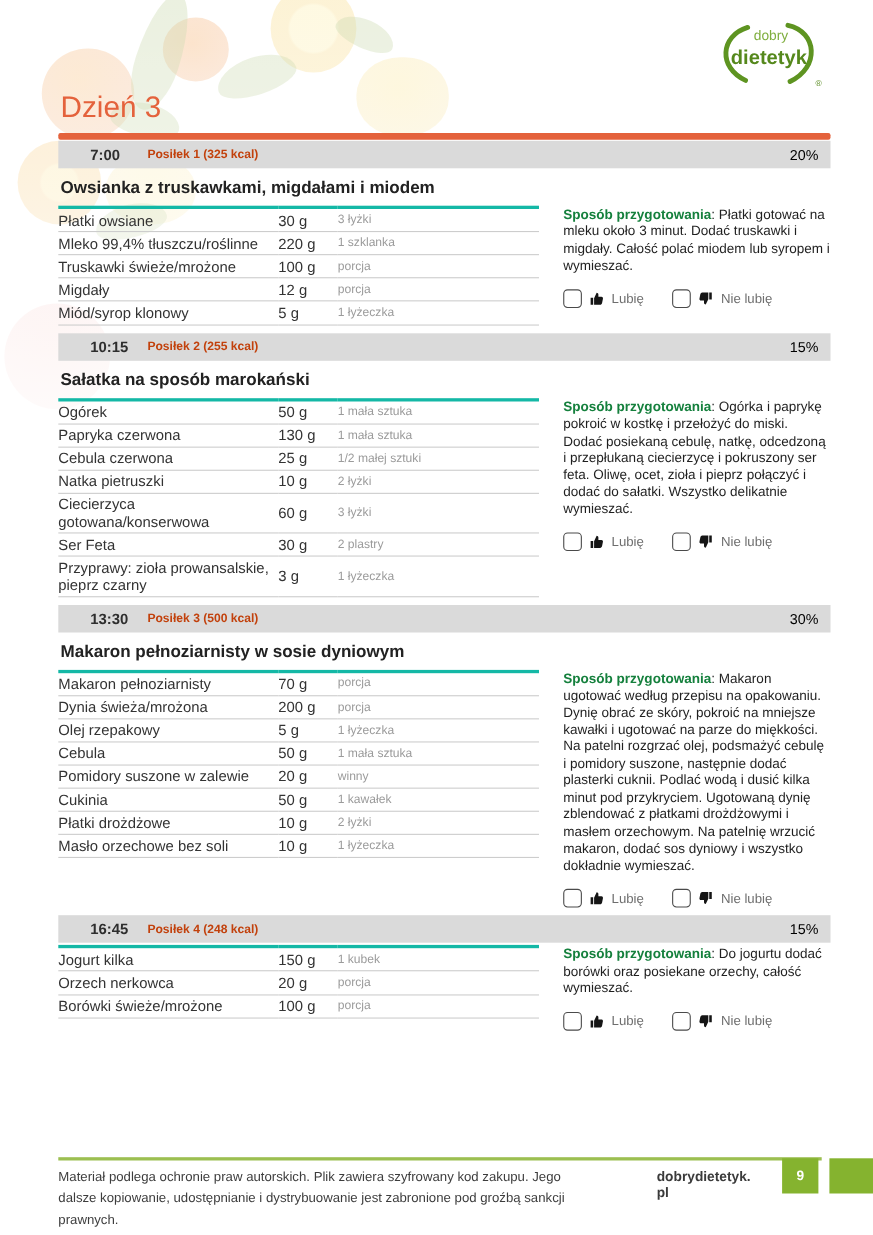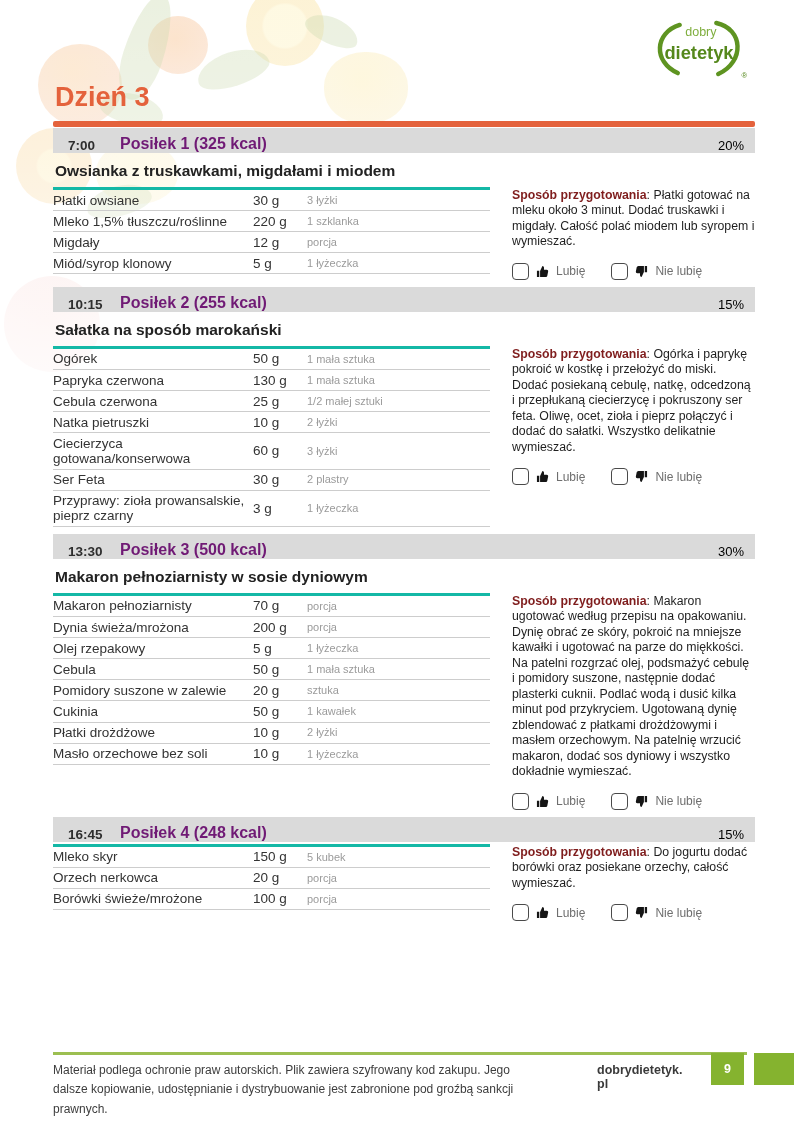--- a/index.html
+++ b/index.html
@@ -23,44 +23,44 @@
   .grapefruit{left:4px;top:276px;width:96px;height:96px;background:radial-gradient(circle at 45% 45%,rgba(242,150,140,.5),rgba(232,120,115,.3));}
   .leaf{position:absolute;background:rgba(150,180,92,.38);border-radius:50% 50% 50% 50%/60% 60% 40% 40%;}
   .leaf1{left:126px;top:-8px;width:40px;height:110px;transform:rotate(18deg);}
   .leaf2{left:196px;top:52px;width:74px;height:34px;transform:rotate(-18deg);}
   .leaf3{left:100px;top:94px;width:64px;height:30px;transform:rotate(12deg);}
   .leaf4{left:86px;top:186px;width:66px;height:30px;transform:rotate(-14deg);}
   .leaf5{left:304px;top:18px;width:56px;height:26px;transform:rotate(24deg);}
   .bg-fade{position:absolute;top:0;left:0;width:794px;height:520px;
     background:linear-gradient(180deg,rgba(255,255,255,.50) 0%,rgba(255,255,255,.62) 30%,rgba(255,255,255,.85) 62%,#fff 95%);}
   
-  .title{position:absolute;left:55px;top:82px;margin:0;font-size:27px;font-weight:bold;color:#E4623C;}
+  .title{position:absolute;left:55px;top:82px;margin:0;font-size:27px;font-weight:normal;color:#E4623C;}
   .logo{position:absolute;left:645px;top:17px;width:106px;height:64px;}
   .logo .swoosh{fill:none;stroke:#5E9421;stroke-width:4.6;stroke-linecap:round;}
   .logo .logo-top{font-size:13px;fill:#7FAE3E;text-anchor:middle;font-family:"Liberation Sans",sans-serif;}
   .logo .logo-main{font-size:19px;font-weight:bold;fill:#55881C;text-anchor:middle;font-family:"Liberation Sans",sans-serif;}
   .logo .logo-reg{font-size:8px;fill:#55881C;text-anchor:middle;font-family:"Liberation Sans",sans-serif;}
   .orange-bar{position:absolute;left:53px;top:121px;width:702px;height:6px;background:#E4623C;border-radius:2px;}
   
   .content{position:absolute;left:53px;top:128px;width:702px;}
   .meal{margin-bottom:7px;}
-  .meal-bar{height:25px;background:#DADADA;display:flex;align-items:flex-end;padding:0 11px 0 15px;}
+  .meal-bar{height:25px;background:#DADADA;display:flex;align-items:center;padding:0 11px 0 29px;}
   .meal-time{font-weight:bold;font-size:13.5px;color:#2e2e2e;width:52px;flex:0 0 auto;}
-  .meal-title{font-weight:bold;font-size:16px;color:#701a75;}
+  .meal-title{font-weight:bold;font-size:11px;color:#c2410c;}
   .meal-percent{margin-left:auto;font-size:13px;color:#000000;}
   .recipe{margin:9px 0 5px 2px;font-size:15.5px;font-weight:bold;color:#222;}
   .meal-body{display:flex;gap:22px;align-items:flex-start;}
   .ing-table{width:437px;flex:0 0 auto;border-collapse:collapse;border-top:3px solid #14b8a6;margin-top:2px;}
   .ing-table td{border-bottom:1px solid #cdcdcd;padding:2.5px 0;vertical-align:middle;line-height:1.12;}
   td.name{width:192px;font-size:13.5px;color:#333;padding-right:8px;}
   td.amt{width:54px;font-size:13.5px;color:#333;}
   td.measure{font-size:11px;color:#9b9b9b;}
   .prep-col{width:243px;flex:0 0 auto;padding-top:3px;}
   .prep-text{margin:0 0 13px;font-size:12.3px;line-height:1.26;color:#1f1f1f;}
-  .prep-text strong{font-weight:bold;color:#7f1d1d;}
+  .prep-text strong{font-weight:bold;color:#15803d;}
   .fb-row{display:flex;gap:26px;align-items:flex-end;}
   .fb{display:flex;align-items:center;gap:7px;cursor:pointer;}
   .checkbox{width:17px;height:17px;border:1.6px solid #4a4a4a;border-radius:4px;background:#fff;box-sizing:border-box;}
   .thumb{width:13px;height:13px;fill:#151515;}
   .fb-label{font-size:12px;color:#6e6e6e;}
   
   .footer{position:absolute;left:0;top:1050px;width:636px;height:73px;}
   .f-line{position:absolute;left:53px;top:2px;width:694px;height:3px;background:#9CBF51;}
   .f-text{position:absolute;left:53px;top:11px;width:492px;font-size:12px;line-height:1.62;color:#3d3d3d;}
   .f-site{position:absolute;left:597px;top:13px;font-size:12.5px;font-weight:bold;color:#3a3a3a;}
@@ -110,25 +110,30 @@
     <div class="meal-body">
       <table class="ing-table">
             <tbody>
   <tr>
     <td class="name">Płatki owsiane</td>
     <td class="amt">30 g</td>
     <td class="measure">3 łyżki</td>
   </tr>
 
   <tr>
-    <td class="name">Mleko 1,5% tłuszczu/roślinne</td>
+    <td class="name">Mleko 99,4% tłuszczu/roślinne</td>
     <td class="amt">220 g</td>
     <td class="measure">1 szklanka</td>
   </tr>
 
+  <tr>
+    <td class="name">Truskawki świeże/mrożone</td>
+    <td class="amt">100 g</td>
+    <td class="measure">porcja</td>
+  </tr>
 
   <tr>
     <td class="name">Migdały</td>
     <td class="amt">12 g</td>
     <td class="measure">porcja</td>
   </tr>
 
   <tr>
     <td class="name">Miód/syrop klonowy</td>
     <td class="amt">5 g</td>
@@ -269,21 +274,21 @@
 
   <tr>
     <td class="name">Cebula</td>
     <td class="amt">50 g</td>
     <td class="measure">1 mała sztuka</td>
   </tr>
 
   <tr>
     <td class="name">Pomidory suszone w zalewie</td>
     <td class="amt">20 g</td>
-    <td class="measure">sztuka</td>
+    <td class="measure">winny</td>
   </tr>
 
   <tr>
     <td class="name">Cukinia</td>
     <td class="amt">50 g</td>
     <td class="measure">1 kawałek</td>
   </tr>
 
   <tr>
     <td class="name">Płatki drożdżowe</td>
@@ -325,23 +330,23 @@
   <section class="meal">
     <div class="meal-bar">
       <span class="meal-time">16:45</span>
       <span class="meal-title">Posiłek 4 (248 kcal)</span>
       <span class="meal-percent">15%</span>
     </div>
     <div class="meal-body">
       <table class="ing-table">
             <tbody>
   <tr>
-    <td class="name">Mleko skyr</td>
+    <td class="name">Jogurt kilka</td>
     <td class="amt">150 g</td>
-    <td class="measure">5 kubek</td>
+    <td class="measure">1 kubek</td>
   </tr>
 
   <tr>
     <td class="name">Orzech nerkowca</td>
     <td class="amt">20 g</td>
     <td class="measure">porcja</td>
   </tr>
 
   <tr>
     <td class="name">Borówki świeże/mrożone</td>

